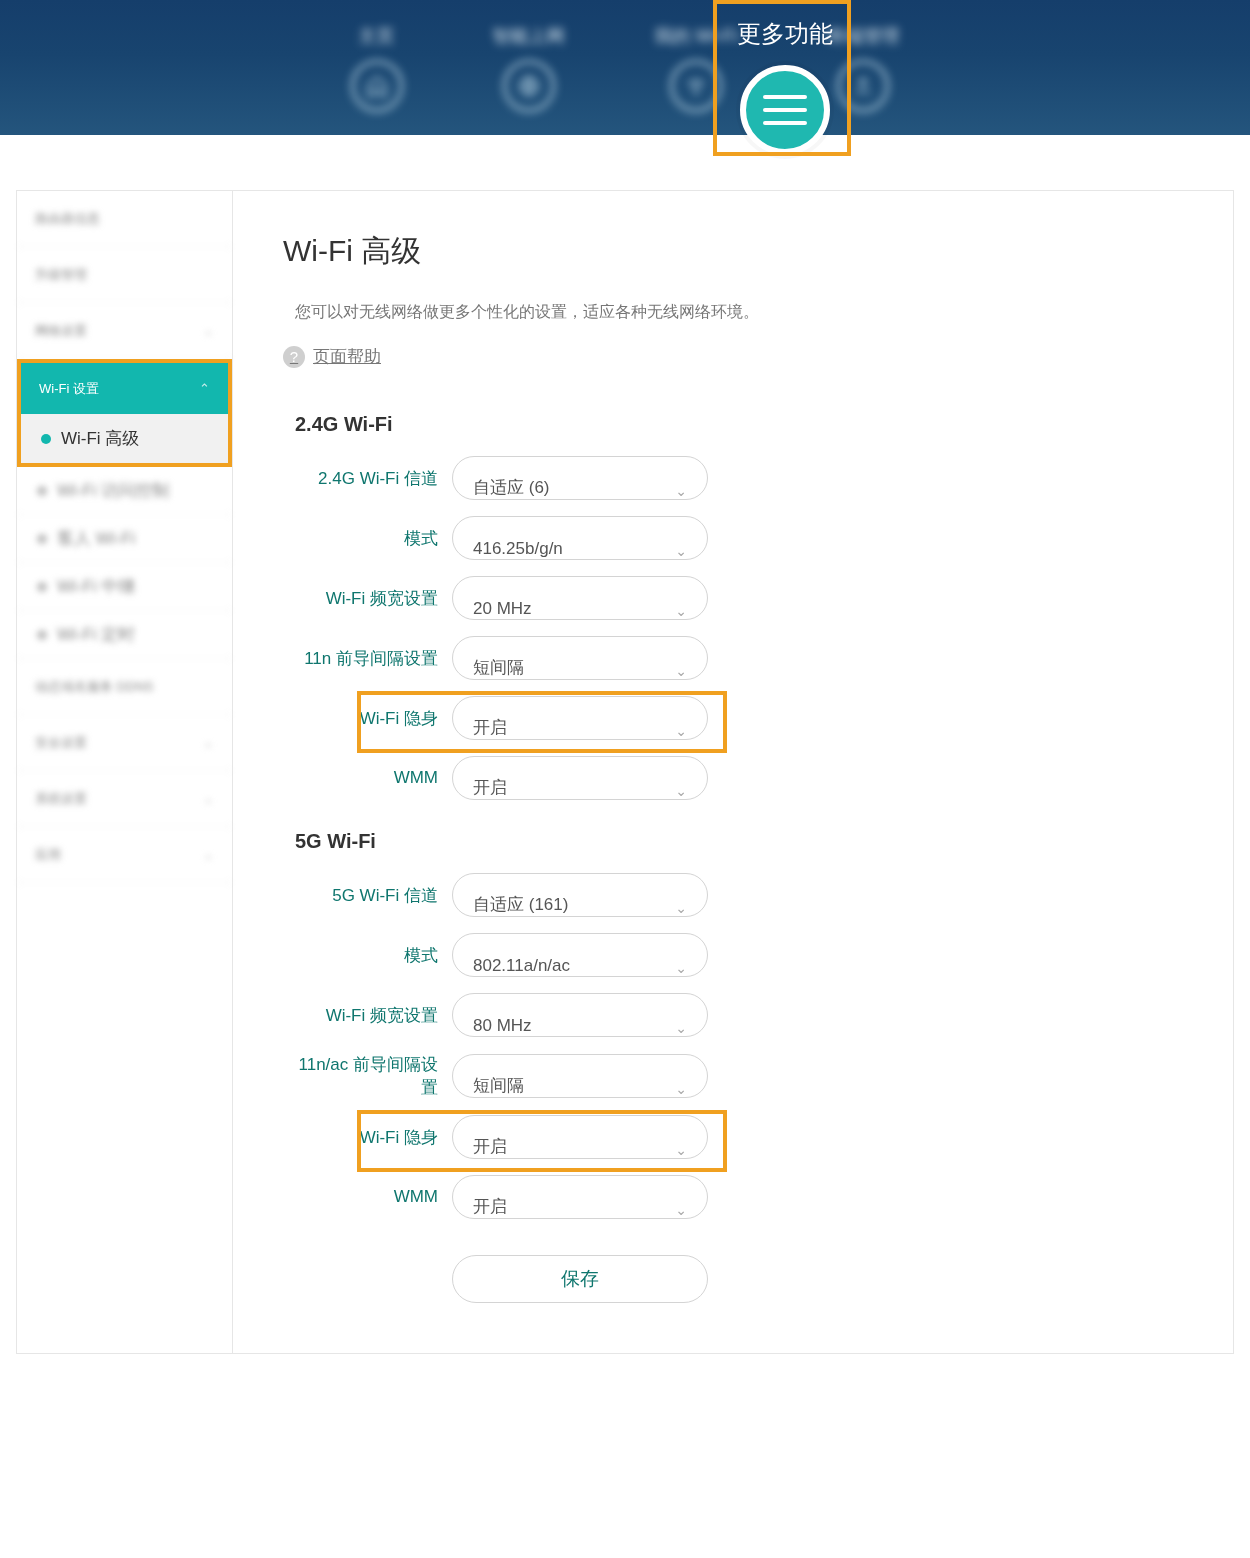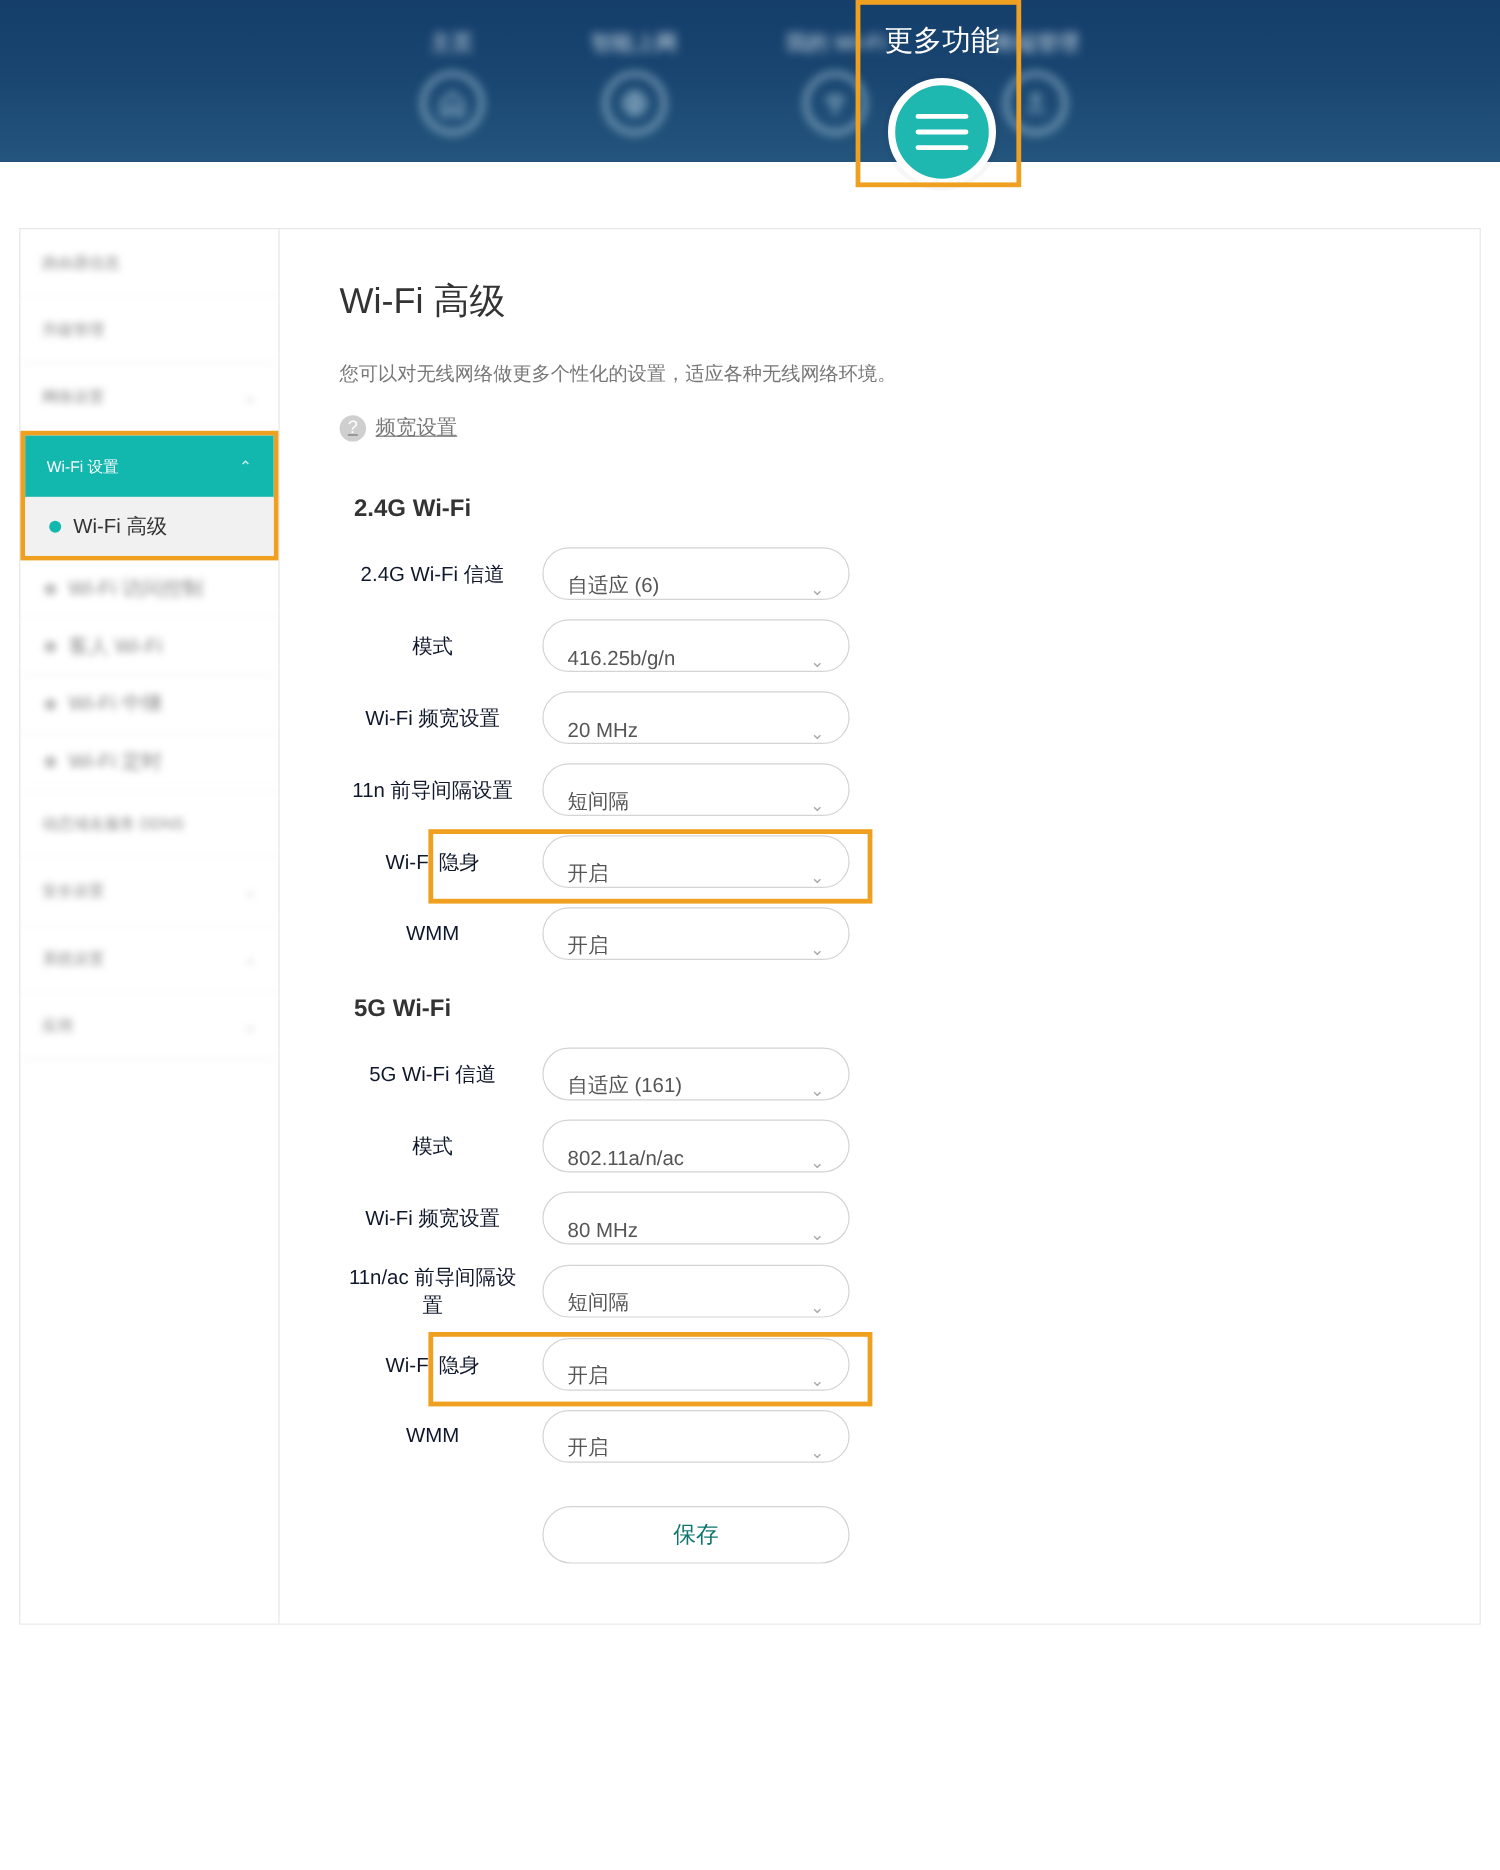--- a/index.html
+++ b/index.html
@@ -88,29 +88,29 @@
       background:#bdbdbd; position:absolute; left:20px;
     }
     .sb-sub.active{ background:#f1f1f1; color:#333;}
     .sb-sub.active::before{ background:#12b7ae;}
     .sb-group-hl {
       position:relative; border:4px solid #f0a020;
     }
 
     
     h1 { font-size: 30px; font-weight:500; color:#333; margin-bottom: 30px;}
-    .desc { font-size:16px; color:#777; margin-bottom:22px;}
+    .desc { font-size:16px; color:#777; margin-bottom:22px;margin-left:12px;}
     .help { display:flex; align-items:center; gap:8px; font-size:17px;
       color:#777; text-decoration:underline; margin-bottom:45px;}
     .help .q {
       width:22px;height:22px;border-radius:50%;background:#cfcfcf;color:#fff;
       display:flex;align-items:center;justify-content:center;font-size:15px;}
     .section-h { font-size:20px; font-weight:600; margin: 15px 0 20px 12px;}
     .row { display:flex; align-items:center; margin-bottom: 16px; position:relative;}
-    .row label { width: 155px; text-align:center; font-size:17px; color:#0f172a; margin-right: 14px;}
+    .row label { width: 155px; text-align:right; font-size:17px; color:#0f766e; margin-right: 14px;}
     .select {
       width: 256px; height: 44px; border:1px solid #d4d4d4; border-radius: 22px;
       padding: 0 20px; display:flex; align-items:flex-end; justify-content:space-between;
       font-size:17px; color:#555; background:#fff;
     }
     .select .arr { color:#aaa; font-size:14px;}
     .row.hl::after{
       content:""; position:absolute; left:74px; top:-5px;
       width: 362px; height:54px; border:4px solid #f0a020;
     }
@@ -224,21 +224,21 @@
       <span>应用</span>
       <span class="chev">⌄</span>
     </div>
   </div>
 
   <div class="main">
     <h1>Wi-Fi 高级</h1>
     <p class="desc">您可以对无线网络做更多个性化的设置，适应各种无线网络环境。</p>
     <a class="help">
       <span class="q">?</span>
-      <span>频宽设置</span>
+      <span>页面帮助</span>
     </a>
 
     
     <div class="section-h">2.4G Wi-Fi</div>
 
     <div class="row">
       <label>2.4G Wi-Fi 信道</label>
       <div class="select">
         <span>自适应 (6)</span>
         <span class="arr">⌄</span>

